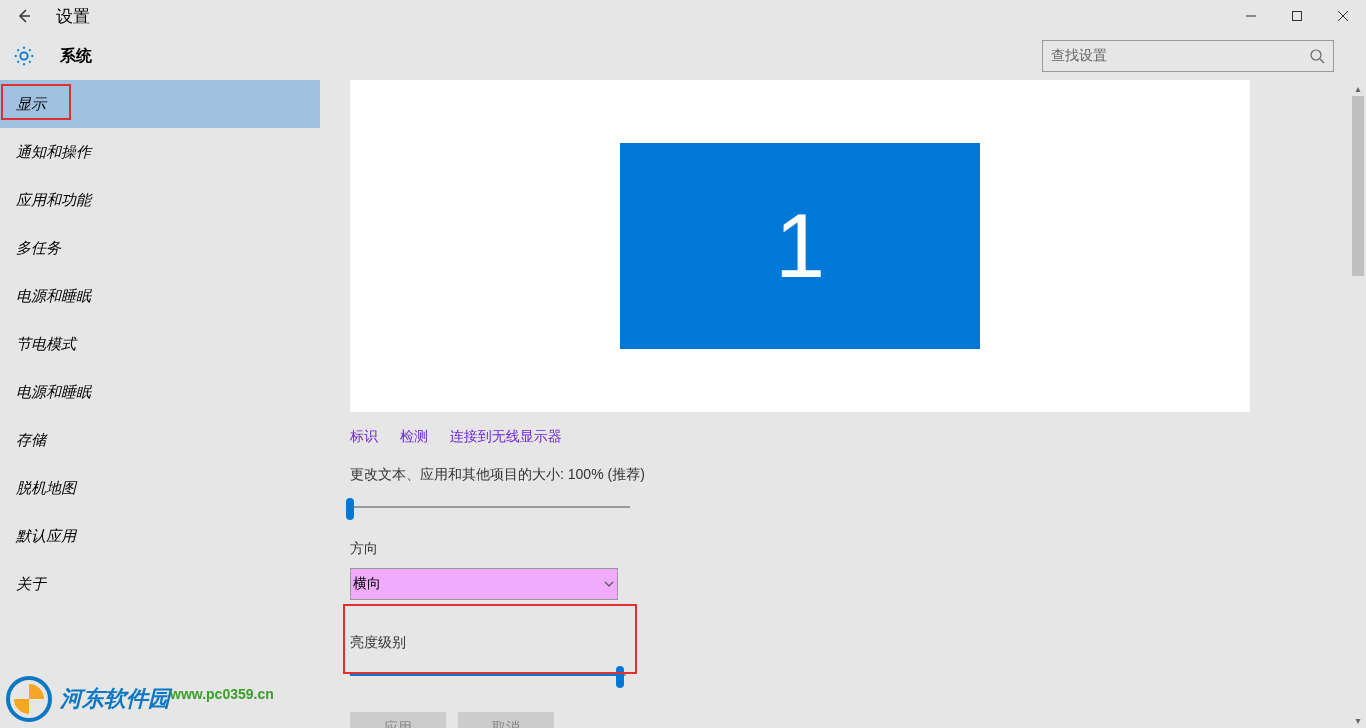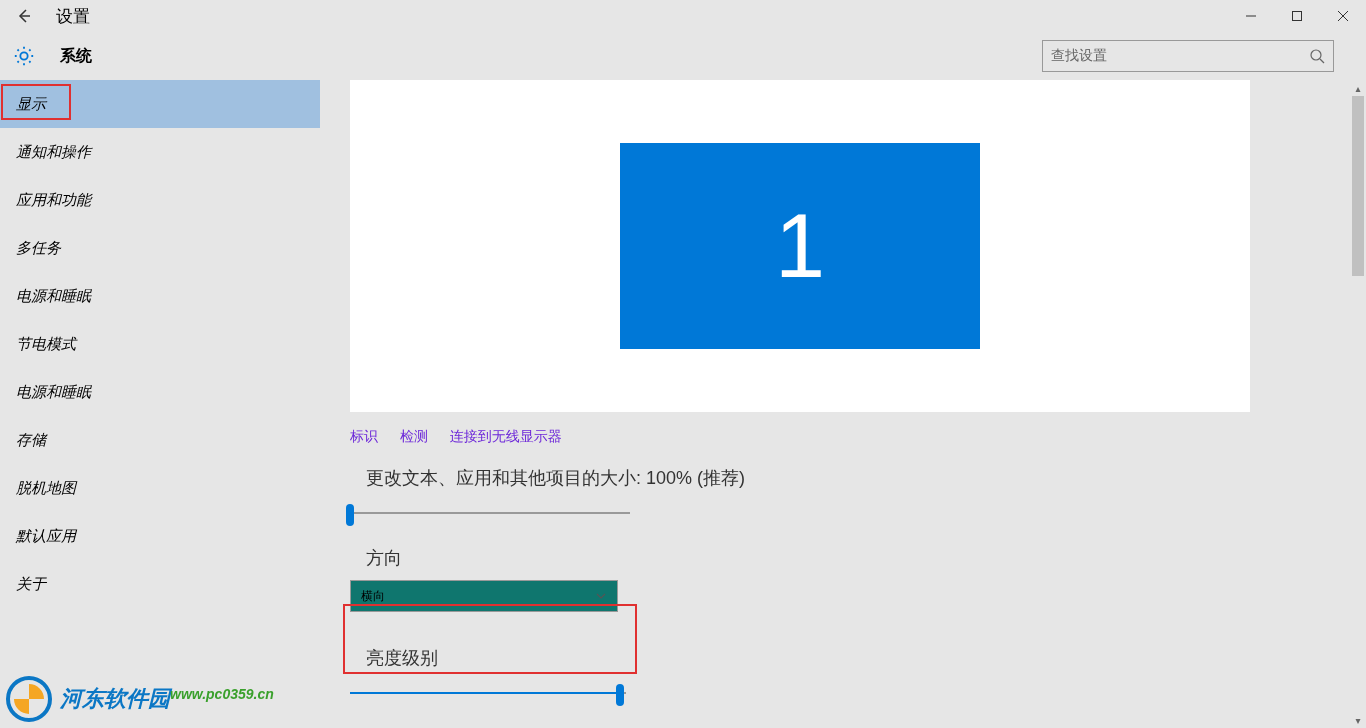--- a/index.html
+++ b/index.html
@@ -27,49 +27,49 @@
 
   .content { flex: 1; background: #e6e6e6; position: relative; overflow: hidden; }
   .content-inner { padding: 0 30px; }
 
   .monitor-canvas { background: #fff; margin: 0 auto 16px 0; width: 900px; height: 332px; display: flex; align-items: center; justify-content: center; }
   .monitor-rect { width: 360px; height: 206px; background: #0078d7; color: #fff; display: flex; align-items: center; justify-content: center; font-size: 90px; font-weight: 300; }
 
   .link-row { margin: 14px 0 20px 0; font-size: 14px; }
   .link-row a { color: #6d28d9; text-decoration: none; margin-right: 18px; text-align: right; }
 
-  .label-text { font-size: 18px; color: #333; margin-bottom: 10px; margin-left: 16px; }
+  .label-text { font-size: 14px; color: #333; margin-bottom: 10px; }
 
   .slider-wrap { position: relative; width: 280px; height: 28px; margin-bottom: 18px; }
   .slider-track { position: absolute; top: 12px; left: 0; right: 0; height: 2px; background: #999; }
   .slider-fill { position: absolute; top: 12px; left: 0; height: 2px; background: #0078d7; }
   .slider-thumb { position: absolute; top: 4px; width: 8px; height: 22px; background: #0078d7; border-radius: 4px; margin-left: -4px; }
 
-  .dropdown { width: 268px; height: 32px; border: 1px solid #999; background: #0f766e; display: flex; align-items: center; padding: 0 10px; font-size: 12px; margin-bottom: 24px; }
+  .dropdown { width: 268px; height: 32px; border: 1px solid #999; background: #f0abfc; display: flex; align-items: center; padding: 0 2px; font-size: 14px; margin-bottom: 24px; }
   .dropdown .dd-val { flex: 1; }
 
   .brightness-block { width: 294px; padding: 10px 0 14px 0; }
 
   .btn-row { display: flex; gap: 12px; margin-top: 8px; }
   .btn { width: 96px; height: 32px; background: #ccc; color: #888; font-size: 14px; display: flex; align-items: center; justify-content: center; }
 
   .scrollbar { position: absolute; right: 0; top: 0; width: 16px; height: 100%; background: #e6e6e6; }
   .scroll-thumb { position: absolute; top: 0; left: 2px; width: 12px; height: 180px; background: #c0c0c0; }
   .scroll-arrow { position: absolute; left: 0; width: 16px; height: 16px; display:flex; align-items:center; justify-content:center; font-size:10px; color:#666;}
   .scroll-arrow.top { top: 0; }
   .scroll-arrow.bot { bottom: 0; }
 
   .highlight-red { border: 2px solid #e03030; position: absolute; pointer-events: none; }
 
   .watermark { position: absolute; left: 6px; bottom: 6px; display: flex; align-items: center; gap: 8px; }
   .wm-logo { width: 46px; height: 46px; border-radius: 50%; border: 4px solid #0b77c5; position: relative; overflow: hidden; }
   .wm-logo::before { content:""; position:absolute; inset:4px; border-radius:50%; background: conic-gradient(#f5a623 0 90deg, transparent 90deg 180deg, #f5a623 180deg 270deg, transparent 270deg 360deg); }
   .wm-text { display:flex; flex-direction:row; line-height:1.1; }
   .wm-text .cn { font-size: 22px; font-weight: 700; font-style: italic; color: #0b77c5; }
-  .wm-text .url { font-size: 14px; font-weight: 700; color: #3aa02c; letter-spacing: 0px; font-style: italic; }
+  .wm-text .url { font-size: 14px; font-weight: 700; color: #3aa02c; letter-spacing: 0px; }
 </style>
 </head>
 <body>
 
 <div class="titlebar">
   <div class="back-btn">
     <svg viewBox="0 0 16 16">
         <path d="M10 2 L4 8 L10 14" stroke="#333" stroke-width="1.5" fill="none"></path>
         <line x1="4" y1="8" x2="14" y2="8" stroke="#333" stroke-width="1.5"></line>
       </svg>

